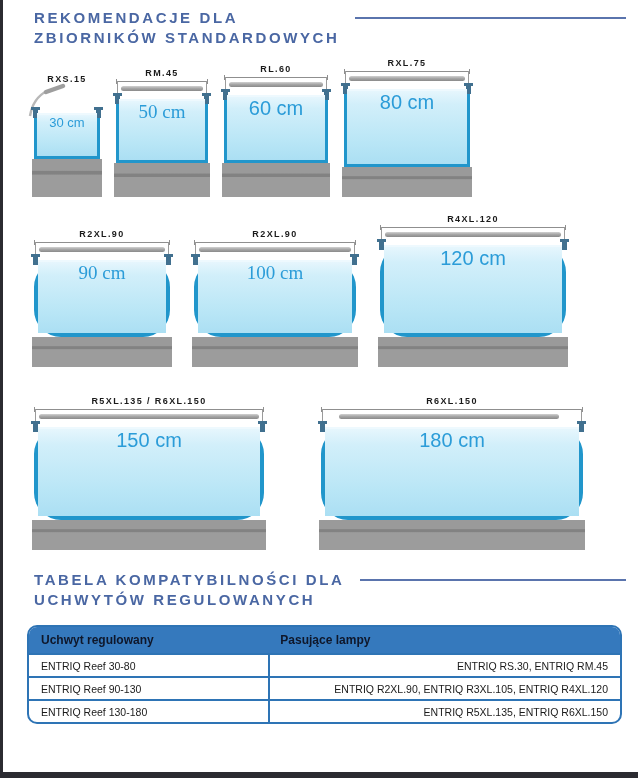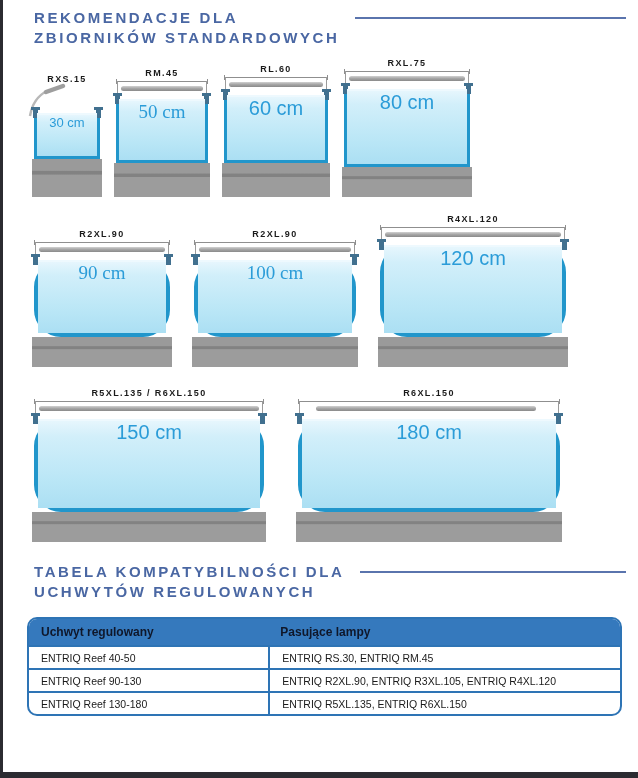--- a/index.html
+++ b/index.html
@@ -20,21 +20,21 @@
   .sec-title {
     font-size: 15px; font-weight: bold; letter-spacing: 2.6px;
     color: #4a67a3; line-height: 1.3; white-space: nowrap;
   }
   .sec-rule { flex: 1; height: 2px; background: #5a74ad; margin: 9px 2px 0 16px; }
 
   
   .tank-row { display: flex; align-items: flex-end; }
   .row1 { margin-top: 10px; gap: 16px; }
   .row2 { margin-top: 16px; gap: 24px; }
-  .row3 { margin-top: 20px; gap: 34px; }
+  .row3 { margin-top: 28px; gap: 57px; }
 
   .fig { display: flex; flex-direction: column; }
   .model {
     font-size: 9px; font-weight: bold; letter-spacing: 1.4px;
     color: #1a1a1a; text-align: center; height: 12px; line-height: 12px; white-space: nowrap;
   }
 
   
   .rig { position: relative; height: 20px; }
   .dim { position: absolute; top: 2px; left: 0; right: 0; height: 1px; background: #8f8f8f; }
@@ -84,21 +84,21 @@
     margin: 16px 6px 0 -7px;
     border: 2px solid #2e74b5; border-radius: 10px; overflow: hidden;
     background: #ffffff;
   }
   .t-head { display: flex; background: #3579bd; color: #0f172a; font-weight: bold; font-size: 12px; }
   .t-head .c1, .t-head .c2 { padding: 6px 12px; }
   .t-row { display: flex; border-top: 2px solid #2e74b5; font-size: 10.5px; color: #1a1a1a; }
   .c1 { flex: 0 0 40.5%; }
   .t-row .c1, .t-row .c2 { padding: 4.5px 12px; }
   .c2 { flex: 1; }
-  .t-row .c2 { border-left: 2px solid #2e74b5; }
+  .t-row .c2 { border-left: 2px solid #2e74b5; text-align: right; }
 </style>
 </head>
 <body>
 
 <div class="page">
   <div class="edge-left"></div>
   <div class="edge-bottom"></div>
 
   <div class="sec-header">
     <div class="sec-title">
@@ -286,21 +286,21 @@
     </div>
     <div class="sec-rule"></div>
   </div>
 
   <div class="compat">
     <div class="t-head">
       <div class="c1">Uchwyt regulowany</div>
       <div class="c2">Pasujące lampy</div>
     </div>
     <div class="t-row">
-      <div class="c1">ENTRIQ Reef 40-50</div>
+      <div class="c1">ENTRIQ Reef 30-80</div>
       <div class="c2">ENTRIQ RS.30, ENTRIQ RM.45</div>
     </div>
     <div class="t-row">
       <div class="c1">ENTRIQ Reef 90-130</div>
       <div class="c2">ENTRIQ R2XL.90, ENTRIQ R3XL.105, ENTRIQ R4XL.120</div>
     </div>
     <div class="t-row">
       <div class="c1">ENTRIQ Reef 130-180</div>
       <div class="c2">ENTRIQ R5XL.135, ENTRIQ R6XL.150</div>
     </div>

